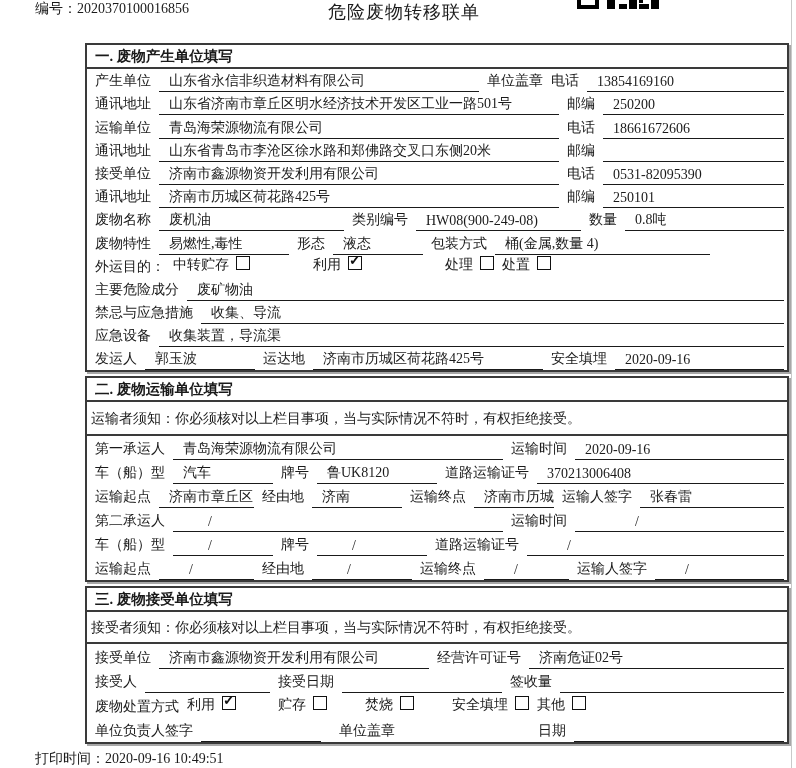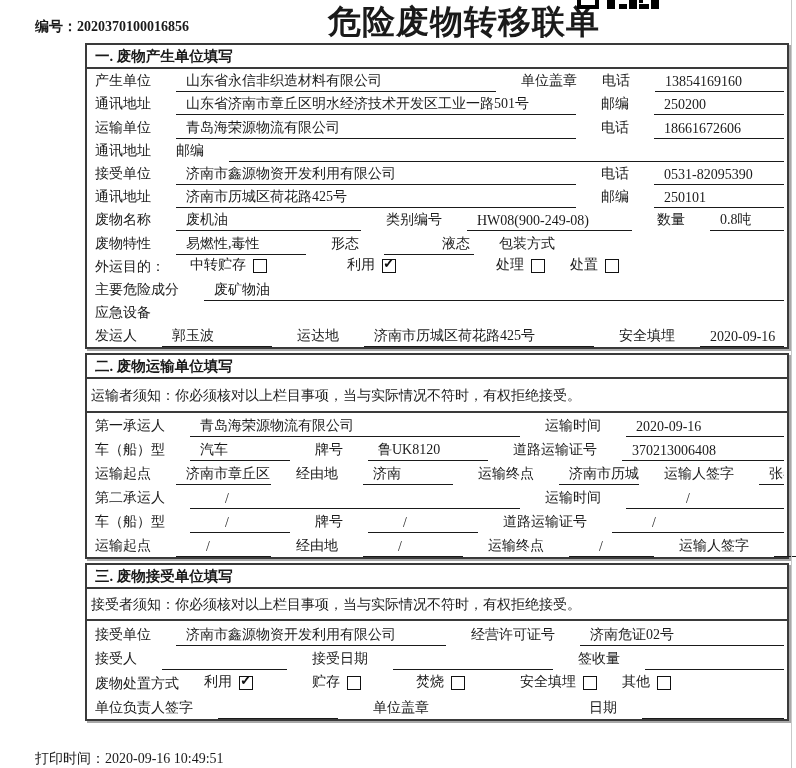--- a/index.html
+++ b/index.html
@@ -3,40 +3,40 @@
 <meta charset="utf-8">
 <style>
   html,body{margin:0;padding:0;}
   body{
     width:796px;height:768px;position:relative;overflow:hidden;
     background:#ffffff;color:#1a1a1a;
     font-family:"Liberation Serif","DejaVu Serif",serif;
     font-size:14px;
   }
   .page-edge{position:absolute;left:791px;top:0;width:1px;height:768px;background:#c9c9c9;}
-  .serial{position:absolute;left:35px;top:18px;white-space:nowrap;font-weight:bold;}
-  .doc-title{position:absolute;left:328px;top:0px;font-size:33px;font-weight:bold;letter-spacing:1px;white-space:nowrap;}
+  .serial{position:absolute;left:35px;top:0;white-space:nowrap;}
+  .doc-title{position:absolute;left:328px;top:0px;font-size:18px;font-weight:normal;letter-spacing:1px;white-space:nowrap;}
   .qr{position:absolute;left:577px;top:0;width:84px;height:9px;}
   .print-line{position:absolute;left:35px;top:750px;white-space:nowrap;}
   .form{position:absolute;left:85px;top:43px;width:704px;}
   .sec{border:2px solid #3a3a3a;box-shadow:2px 2px 0 #a8a8a8;margin-bottom:4px;background:#fff;box-sizing:border-box;}
   .sec-h{font-weight:bold;height:22px;line-height:22px;padding-left:8px;border-bottom:2px solid #3a3a3a;font-size:14.5px;}
   .notice{height:32px;line-height:34px;padding-left:4px;border-bottom:2px solid #3a3a3a;white-space:nowrap;}
   .s3 .notice{height:30px;line-height:32px;}
-  .row{display:flex;align-items:flex-end;padding:0 3px 0 8px;column-gap:25px;box-sizing:border-box;}
+  .row{display:flex;align-items:flex-end;padding:0 3px 0 8px;column-gap:8px;box-sizing:border-box;}
   .s1 .row{height:23.2px;}
   .s2 .row{height:24px;}
   .s3 .row{height:24.5px;}
   .lbl{white-space:nowrap;padding-bottom:2px;flex:0 0 auto;}
   .val{
     border-bottom:1px solid #1a1a1a;white-space:nowrap;overflow:hidden;
     padding:0 4px 1px 10px;box-sizing:border-box;min-width:0;flex:0 0 auto;font-family:Liberation Serif, serif;
   }
   .val.fx{flex:1 1 auto;}
-  .chk{display:flex;align-items:center;padding-bottom:2px;flex:0 0 auto;}
+  .chk{display:flex;padding-bottom:2px;flex:0 0 auto;}
   .box{width:12px;height:12px;border:1px solid #111;margin-left:7px;position:relative;flex:0 0 auto;background:#fff;}
   .box.on::after{content:"✓";position:absolute;left:0px;top:-5px;font-size:14px;font-weight:bold;color:#111;}
 </style>
 </head>
 <body>
 
 <div class="serial"><span>编号：</span><span>2020370100016856</span></div>
 
 <div class="doc-title">危险废物转移联单</div>
 
@@ -73,20 +73,21 @@
           <span class="val fx">250200</span>
         </div>
         <div class="row">
           <span class="lbl">运输单位</span>
           <span class="val" style="width: 400px;">青岛海荣源物流有限公司</span>
           <span class="lbl">电话</span>
           <span class="val fx">18661672606</span>
         </div>
         <div class="row">
           <span class="lbl">通讯地址</span>
+          <span class="val" style="width: 400px;">山东省青岛市李沧区徐水路和郑佛路交叉口东侧20米</span>
           <span class="lbl">邮编</span>
           <span class="val fx"></span>
         </div>
         <div class="row">
           <span class="lbl">接受单位</span>
           <span class="val" style="width: 400px;">济南市鑫源物资开发利用有限公司</span>
           <span class="lbl">电话</span>
           <span class="val fx">0531-82095390</span>
         </div>
         <div class="row">
@@ -100,22 +101,23 @@
           <span class="val" style="width: 185px;">废机油</span>
           <span class="lbl">类别编号</span>
           <span class="val" style="width: 165px;">HW08(900-249-08)</span>
           <span class="lbl">数量</span>
           <span class="val fx">0.8吨</span>
         </div>
         <div class="row">
           <span class="lbl">废物特性</span>
           <span class="val" style="width: 130px;">易燃性,毒性</span>
           <span class="lbl">形态</span>
-          <span class="val" style="width: 90px; text-align: right;">液态</span>
+          <span class="val" style="width: 90px;">液态</span>
           <span class="lbl">包装方式</span>
+          <span class="val" style="width: 215px;">桶(金属,数量 4)</span>
         </div>
         <div class="row">
           <span class="lbl">外运目的：</span>
           <span class="chk">
             <span class="lbl">中转贮存</span>
             <span class="box"></span>
           </span>
           <span class="chk" style="margin-left: 55px;">
             <span class="lbl">利用</span>
             <span class="box on"></span>
@@ -127,21 +129,26 @@
           <span class="chk" style="">
             <span class="lbl">处置</span>
             <span class="box"></span>
           </span>
         </div>
         <div class="row">
           <span class="lbl">主要危险成分</span>
           <span class="val fx">废矿物油</span>
         </div>
         <div class="row">
+          <span class="lbl">禁忌与应急措施</span>
+          <span class="val fx">收集、导流</span>
+        </div>
+        <div class="row">
           <span class="lbl">应急设备</span>
+          <span class="val fx">收集装置，导流渠</span>
         </div>
         <div class="row">
           <span class="lbl">发运人</span>
           <span class="val" style="width: 110px;">郭玉波</span>
           <span class="lbl">运达地</span>
           <span class="val" style="width: 230px;">济南市历城区荷花路425号</span>
           <span class="lbl">安全填埋</span>
           <span class="val fx">2020-09-16</span>
         </div>
       </div>

